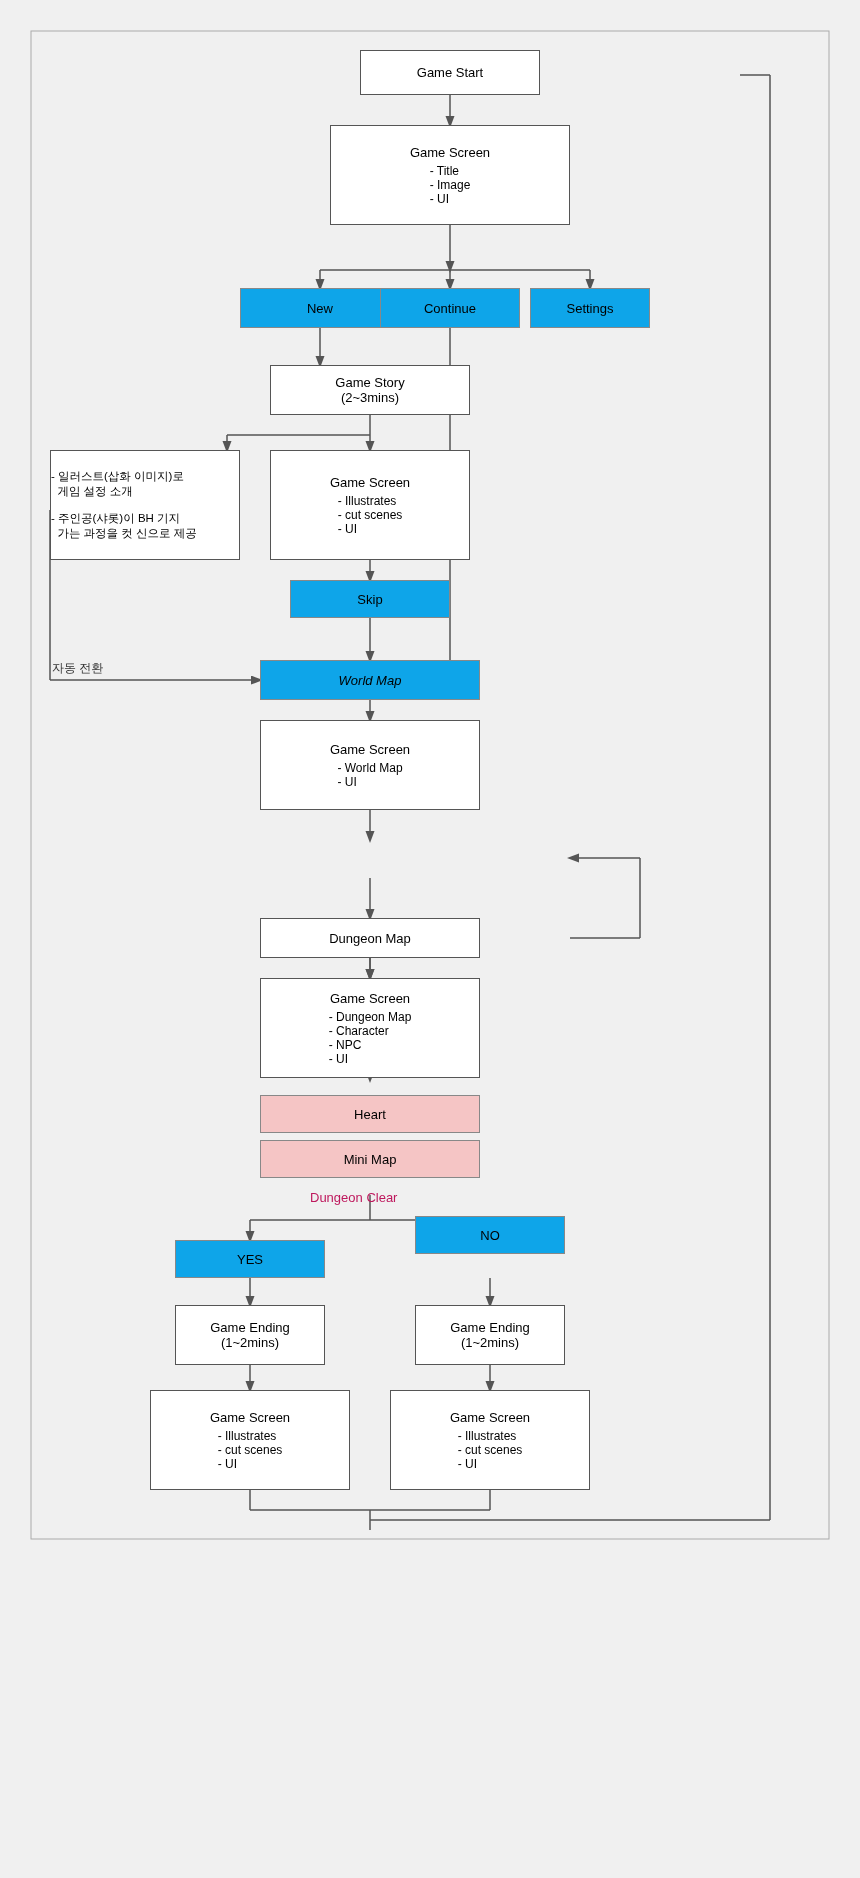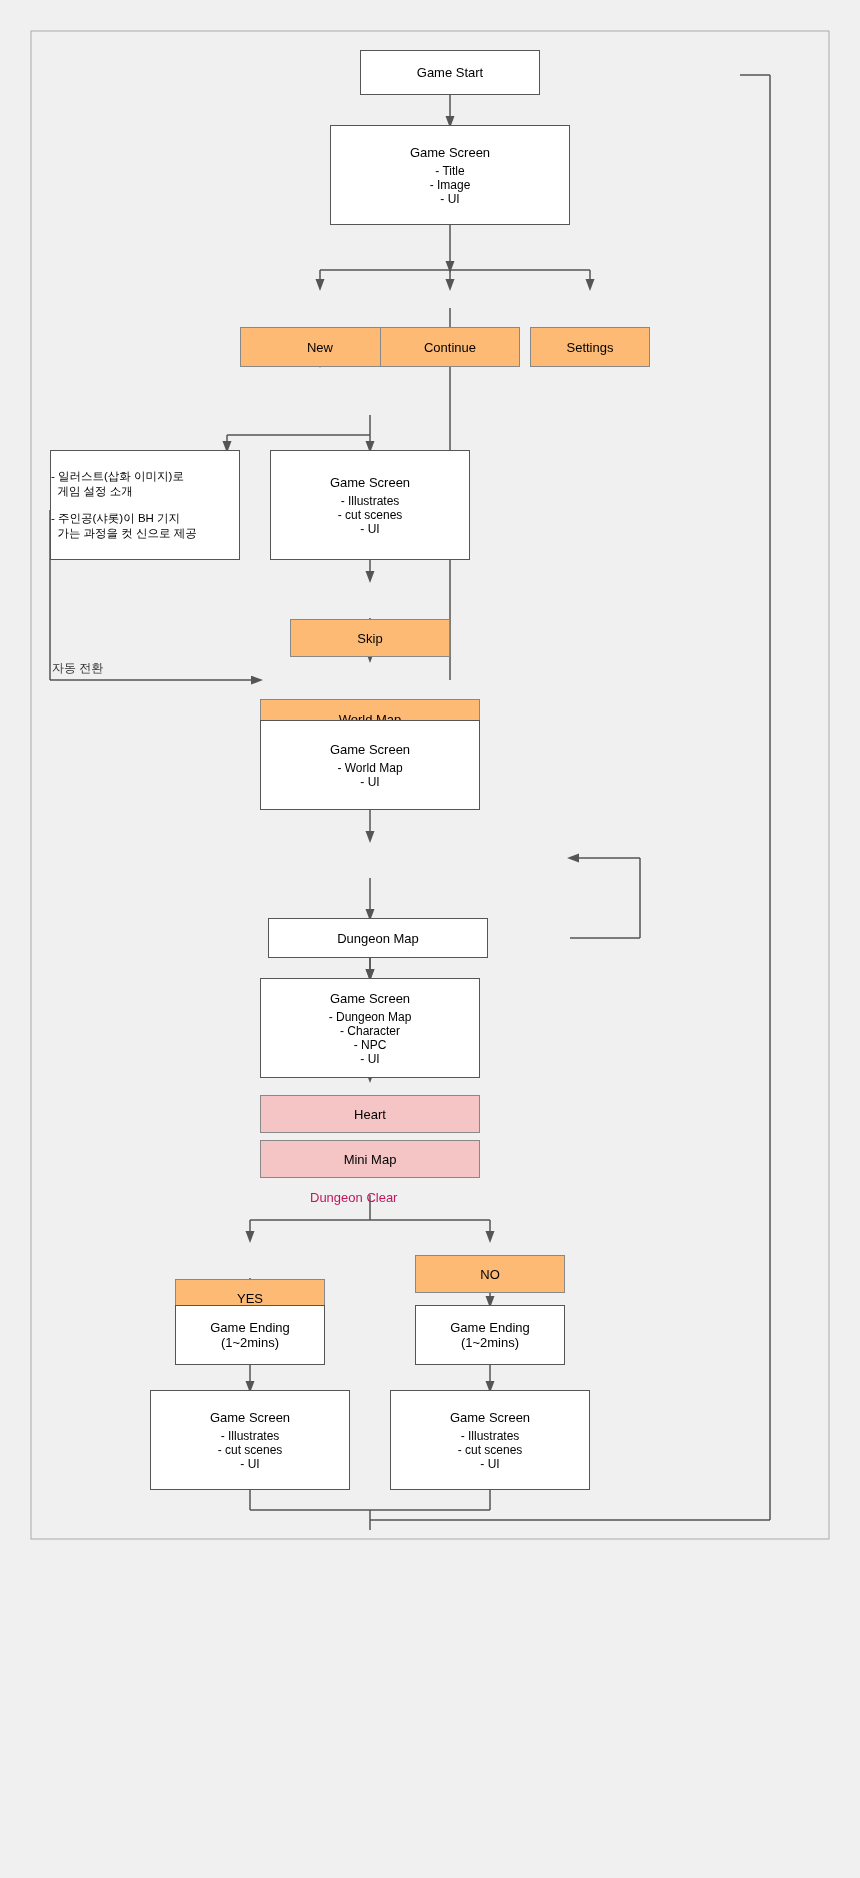--- a/index.html
+++ b/index.html
@@ -24,36 +24,35 @@
       background: white;
       border: 1px solid #555;
       text-align: center;
       display: flex;
       flex-direction: column;
       align-items: center;
       justify-content: center;
       padding: 8px 20px;
     }
     .box-blue {
-      background: #fdba74;
+      background: #0ea5e9;
       border: 1px solid #888;
-      margin-top: 39px;
     }
     .box-pink {
       background: #f5c5c5;
       border: 1px solid #888;
     }
     .box-note {
       background: white;
       border: 1px solid #555;
       text-align: left;
       align-items: flex-start;
     }
     .box-list {
-      text-align: center;
+      text-align: left;
       font-size: 12px;
       margin-top: 4px;
     }
     
     .arrows {
       position: absolute;
       top: 0; left: 0;
       width: 100%;
       height: 100%;
       pointer-events: none;
@@ -156,20 +155,23 @@
   </div>
 
   <div class="box box-blue" style="left:360px; top:268px; width:140px; height:40px;">
     <span>Continue</span>
   </div>
 
   <div class="box box-blue" style="left:510px; top:268px; width:120px; height:40px;">
     <span>Settings</span>
   </div>
 
+  <div class="box" style="left:250px; top:345px; width:200px; height:50px;">
+    <span>Game Story<br>(2~3mins)</span>
+  </div>
 
   <div class="box box-note" style="left:30px; top:430px; width:190px; height:110px; font-size:11.5px; padding:0;">
     <div>
       <div>- 일러스트(삽화 이미지)로</div>
       <div>&nbsp;&nbsp;게임 설정 소개</div>
       <div>&nbsp;</div>
       <div>- 주인공(샤롯)이 BH 기지</div>
       <div>&nbsp;&nbsp;가는 과정을 컷 신으로 제공</div>
     </div>
   </div>
@@ -180,34 +182,34 @@
       <div>- Illustrates</div>
       <div>- cut scenes</div>
       <div>- UI</div>
     </div>
   </div>
 
   <div class="box box-blue" style="left:270px; top:560px; width:160px; height:38px;text-align:right;">
     <span>Skip</span>
   </div>
 
-  <div class="box box-blue" style="left:240px; top:640px; width:220px; height:40px;">
+  <div class="box box-blue" style="left:240px; top:640px; width:220px; height:40px;font-style:italic;">
     <span>World Map</span>
   </div>
 
   <div class="box" style="left:240px; top:700px; width:220px; height:90px;">
     <span>Game Screen</span>
     <div class="box-list">
       <div>- World Map</div>
       <div>- UI</div>
     </div>
   </div>
 
 
-  <div class="box" style="left:248px; top:898px; width:220px; height:40px;">
+  <div class="box" style="left:240px; top:898px; width:220px; height:40px;">
     <span>Dungeon Map</span>
   </div>
 
   <div class="box" style="left:240px; top:958px; width:220px; height:100px;">
     <span>Game Screen</span>
     <div class="box-list">
       <div>- Dungeon Map</div>
       <div>- Character</div>
       <div>- NPC</div>
       <div>- UI</div>

